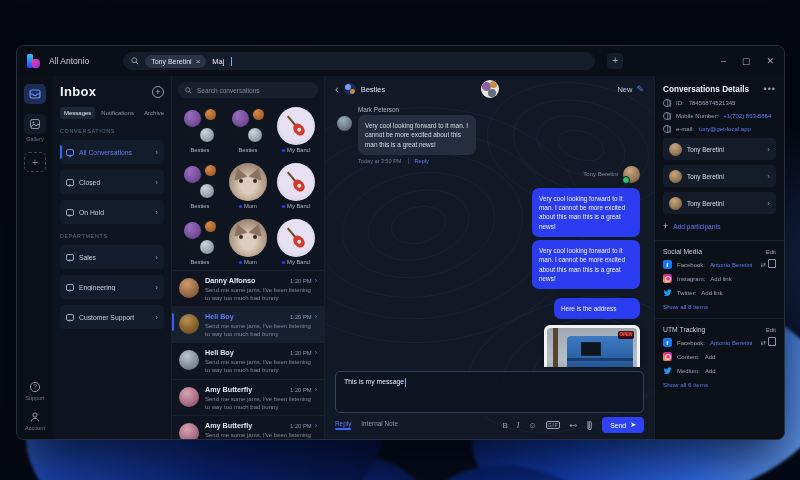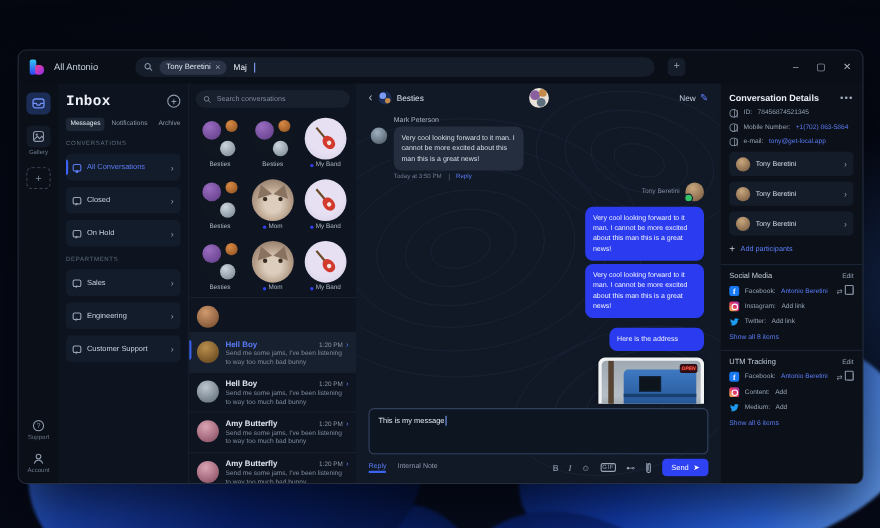--- a/index.html
+++ b/index.html
@@ -55,21 +55,21 @@
   .rail-item.active .box { background:#1b2c55; }
   .rail-item.active::before { content:""; position:absolute; left:-7px; top:3px; width:2px; height:14px; background:#3b63f3; border-radius:2px; }
   .rail-item .lbl { font-size:5.5px; color:#6c798c; }
   .rail-add { width:22px; height:20px; border:1px dashed #3a4556; border-radius:5px; color:#7d8a9c; font-size:10px; display:flex; align-items:center; justify-content:center; }
   .rail-spacer { flex:1; }
   .ric { width:12px; height:12px; display:block; }
 
   
   .inbox { width:118px; flex:0 0 118px; background:#0d141f; padding:8px 7px; display:flex; flex-direction:column; gap:6px; }
   .inbox-head { display:flex; align-items:center; justify-content:space-between; margin-bottom:2px; }
-  .inbox-title { font-size:13px; font-weight:bold; color:#eef2f8; letter-spacing:.3px;font-family:Liberation Mono, monospace; }
+  .inbox-title { font-size:13px; font-weight:bold; color:#eef2f8; letter-spacing:.3px; }
   .plus-circle { width:12px; height:12px; border:1px solid #8d99ab; border-radius:50%; color:#aeb9c8; font-size:9px; line-height:10px; text-align:center; }
   .tabs { display:flex; gap:2px; }
   .tab { font-size:6px; color:#8b97a9; padding:3px 4px; border-radius:3px; white-space:nowrap; }
   .tab.active { background:#1d2736; color:#e6ecf4; }
   .sec-label { font-size:5.5px; letter-spacing:.6px; color:#5f6c7f; margin-top:3px; }
   .side-item { height:24px; background:#131c2a; border-radius:4px; display:flex; align-items:center; gap:5px; padding:0 6px; position:relative; }
   .side-item .bubble { width:8px; height:7px; border:1px solid #9aa6b8; border-radius:2px; position:relative; flex:0 0 8px; }
   .side-item .bubble::after { content:""; position:absolute; left:1px; bottom:-3px; border:2px solid transparent; border-top-color:#9aa6b8; border-left-color:#9aa6b8; width:0; height:0; transform:scale(.6); }
   .side-item .s-lbl { font-size:6.8px; color:#c7d1de; flex:1; white-space:nowrap; overflow:hidden; }
   .side-item .chev { color:#8b97a9; font-size:8px; }
@@ -443,20 +443,28 @@
           <span class="glbl">
               <span class="gdot"></span>
               <span>My Band</span>
             </span>
         </div>
       </div>
 
       <div class="mlist">
         <div class="mitem">
           <div class="mava av1"></div>
+          <div class="mbody">
+            <div class="mtop">
+                <span class="mname">Danny Alfonso</span>
+                <span class="mtime">1:20 PM</span>
+                <span class="mchev">›</span>
+              </div>
+            <div class="mprev">Send me some jams, I've been listening to way too much bad bunny</div>
+          </div>
         </div>
         <div class="mitem selected">
           <div class="mava av2"></div>
           <div class="mbody">
             <div class="mtop">
                 <span class="mname">Hell Boy</span>
                 <span class="mtime">1:20 PM</span>
                 <span class="mchev">›</span>
               </div>
             <div class="mprev">Send me some jams, I've been listening to way too much bad bunny</div>
@@ -592,21 +600,21 @@
               <span>Send</span>
               <span class="plane">➤</span>
             </span>
           </span>
         </div>
       </div>
     </div>
 
     <div class="details">
       <div class="d-head">
-        <span class="d-title">Conversation Details</span>
+        <span class="d-title">Conversations Details</span>
         <span class="d-dots">•••</span>
       </div>
       <div class="d-field">
         <span class="glob"></span>
         <span>ID:</span>
         <span class="d-val">78456874521345</span>
       </div>
       <div class="d-field">
         <span class="glob"></span>
         <span>Mobile Number:</span>

